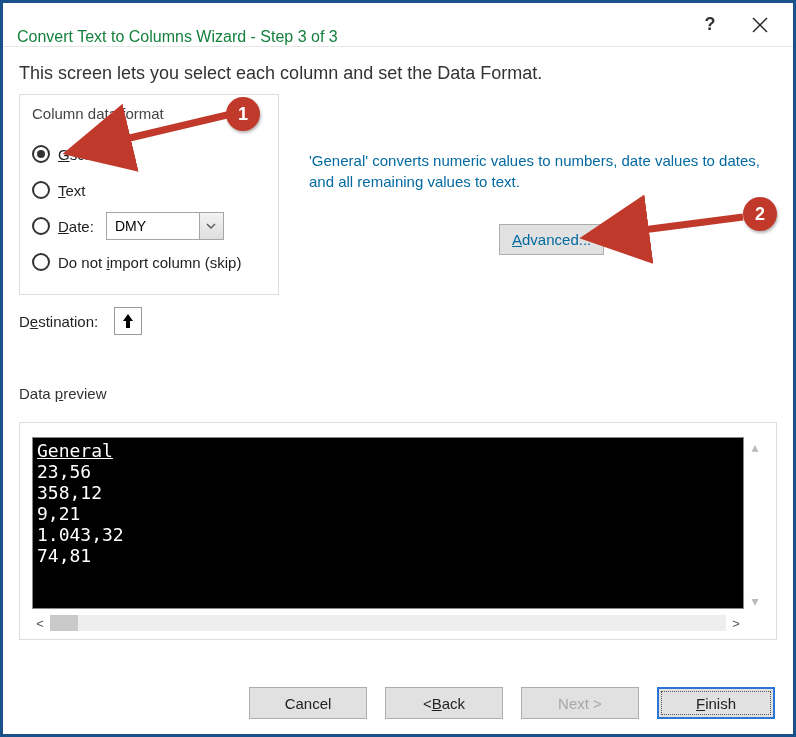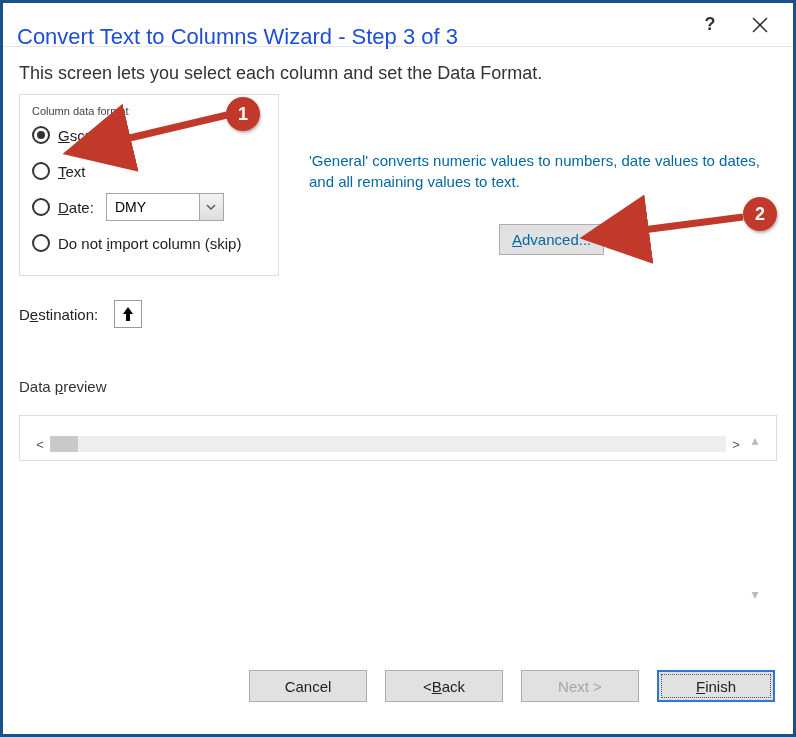--- a/index.html
+++ b/index.html
@@ -9,34 +9,34 @@
       border: 3px solid #1a5189;
       background: #fff;
       position: relative;
     }
     .titlebar {
       height: 44px;
       display: flex; align-items: center;
       padding: 0 8px 0 14px;
       border-bottom: 1px solid #e6e6e6;
     }
-    .titlebar .title { flex: 1; font-size: 22px; color: #1d4ed8; font-weight: 400; margin-top: 24px; }
+    .titlebar .title { flex: 1; font-size: 16px; color: #15803d; font-weight: 400; margin-top: 24px; }
     .titlebar .ctl { width: 50px; height: 36px; display:flex; align-items:center; justify-content:center; font-size: 18px; color:#333; }
     .titlebar .ctl.help { font-weight: bold; }
     .titlebar .ctl.close svg { width: 16px; height: 16px; stroke: #222; stroke-width: 1.5; }
     .content { padding: 16px 16px 10px 16px; }
     .intro { font-size: 18px; color:#333; margin-bottom: 10px; }
     .upper { display: flex; gap: 30px; margin-top: 4px; }
     .group {
       border: 1px solid #ddd;
       padding: 10px 12px 14px 12px;
       position: relative;
       width: 260px;
     }
-    .group .legend { font-size: 11px; color:#444; margin-bottom: 0; }
+    .group .legend { font-size: 15px; color:#444; margin-bottom: 14px; }
     .radio-row { display:flex; align-items:center; height: 36px; }
     .radio {
       width: 18px; height: 18px; border: 2px solid #333; border-radius: 50%;
       margin-right: 8px; display:inline-flex; align-items:center; justify-content:center;
     }
     .radio.checked::after { content:""; width:8px; height:8px; background:#333; border-radius:50%; }
     .radio-label { font-size: 15px; color:#222; }
     .date-combo {
       margin-left: 12px; display:flex; align-items:center;
       border: 1px solid #a6a6a6; height: 28px; width: 118px;
@@ -47,21 +47,21 @@
       background: linear-gradient(#f3f3f3,#dedede);
       display:flex; align-items:center; justify-content:center;
     }
     .date-combo .dd svg { width:10px; height:10px; }
     .right-info { flex:1; padding-top: 56px; font-size: 15px; color:#0369a1; line-height:1.4; }
     .adv-btn {
       margin-top: 32px; margin-left: 190px;
       display:inline-block; padding: 4px 12px; font-size: 15px;
       background:#e1e1e1; border:1px solid #adadad;
     }
-    .dest-row { display:flex; align-items:center; margin-top: 24px; }
+    .dest-row { display:flex; align-items:center; margin-top: 12px; }
     .dest-row .label { font-size: 15px; color:#222; margin-right: 10px; }
     .dest-row input {
       flex:1; height: 28px; border:1px solid #999; padding: 0 8px; font-size:14px;
     }
     .dest-row .pick {
       width: 28px; height: 28px; border:1px solid #999; margin-left: 6px;
       display:flex; align-items:center; justify-content:center; background:#fff;
     }
     .preview-section { margin-top: 50px; }
     .preview-section .legend { font-size: 15px; color:#333; margin-bottom: 20px; }
@@ -82,21 +82,21 @@
       position:absolute; right: 12px; top: 16px; height: 170px; width: 18px;
       display:flex; flex-direction:column; justify-content:space-between;
       align-items:center;
     }
     .scroll-v .arr { color:#bbb; font-size:14px; }
     .scroll-h { display:flex; align-items:center; margin-top: 6px; width: 712px; }
     .scroll-h .arr { color:#555; width:16px; text-align:center; }
     .scroll-h .track { flex:1; height:16px; background:#eee; position:relative; margin: 0 2px; }
     .scroll-h .thumb { position:absolute; left:0; top:0; width:28px; height:16px; background:#c9c9c9; }
     .footer {
-      position:absolute; bottom: 17px; left:0; right:0; height: 62px;
+      position:absolute; bottom: 0; left:0; right:0; height: 62px;
       display:flex; justify-content:flex-end; align-items:center; gap: 18px;
       padding-right: 18px;
     }
     .btn {
       min-width: 118px; height: 32px; font-size: 15px;
       background:#e1e1e1; border:1px solid #adadad;
       display:flex; align-items:center; justify-content:center; color:#222;
     }
     .btn.disabled { color:#a6a6a6; }
     .btn.primary { border:2px solid #2e75d6; outline: 1px dotted #555; outline-offset: -5px; }
@@ -168,20 +168,26 @@
       <div class="pick">
         <svg width="14" height="16" viewBox="0 0 14 16">
           <polygon points="7,1 12,8 9,8 9,15 5,15 5,8 2,8" fill="#000"></polygon>
         </svg>
       </div>
     </div>
 
     <div class="preview-section">
       <div class="legend">Data <u>p</u>review</div>
       <div class="preview-frame">
+        <div class="preview-box"><span class="hdr">General</span>
+<span>23,56</span>
+<span>358,12</span>
+<span>9,21</span>
+<span>1.043,32</span>
+<span>74,81</span></div>
         <div class="scroll-v">
           <span class="arr">▴</span>
           <span class="arr">▾</span>
         </div>
         <div class="scroll-h">
           <span class="arr">&lt;</span>
           <div class="track">
               <div class="thumb"></div>
             </div>
           <span class="arr">&gt;</span>

